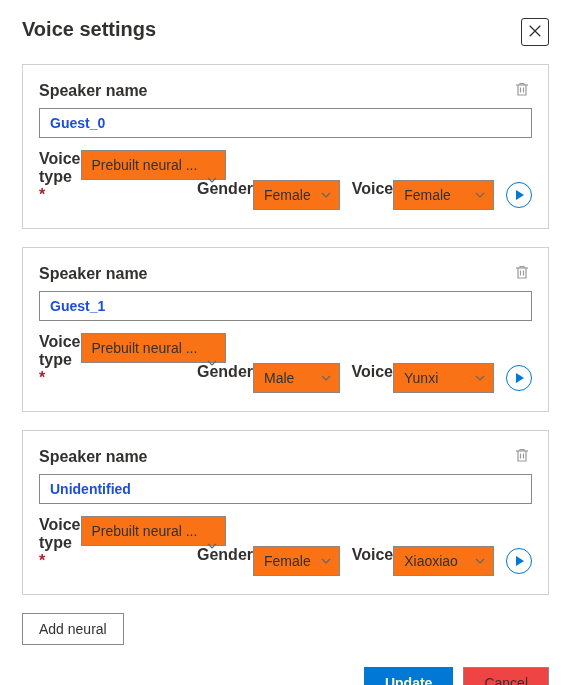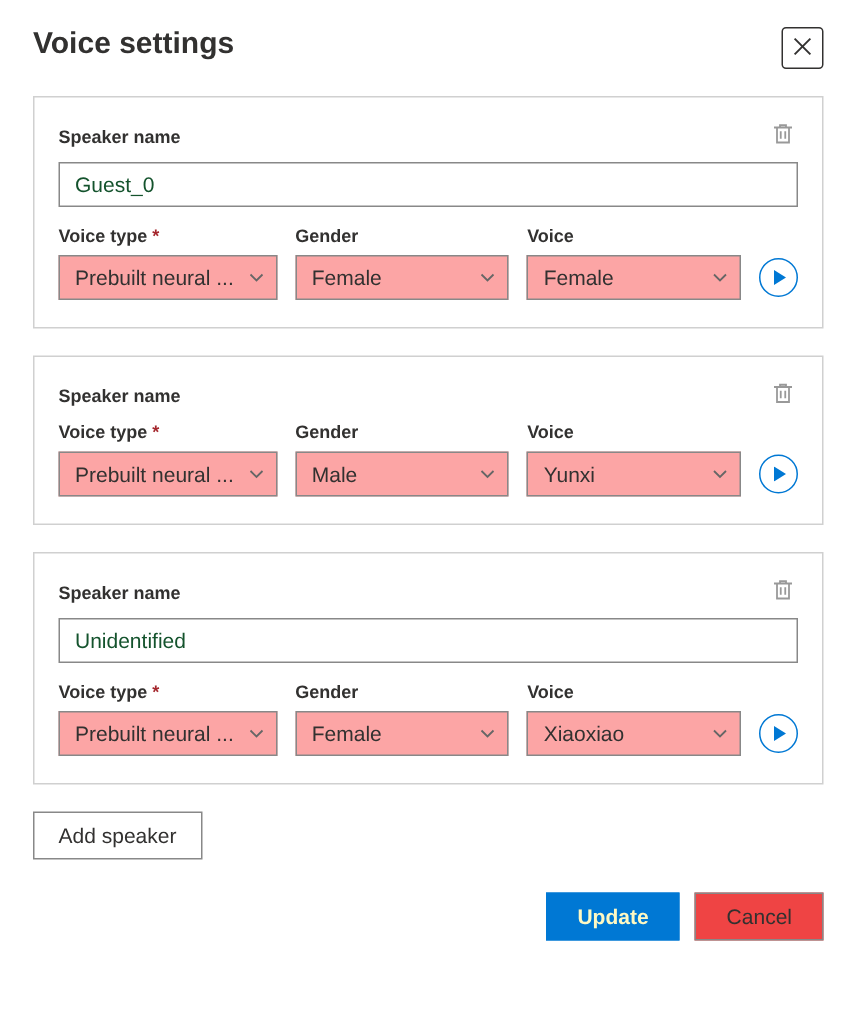--- a/index.html
+++ b/index.html
@@ -47,21 +47,21 @@
       padding: 14px 16px 18px 16px;
       margin-bottom: 18px;
     }
     .speaker-header {
       display: flex;
       justify-content: space-between;
       align-items: center;
       margin-bottom: 6px;
     }
     .field-label {
-      font-size: 12px;
+      font-size: 16px;
       font-weight: 600;
       color: #323130;
     }
     .delete-btn {
       background: none;
       border: none;
       cursor: pointer;
       padding: 2px;
       color: #999;
       display: flex;
@@ -70,31 +70,31 @@
     .delete-btn svg {
       width: 16px;
       height: 16px;
     }
     .text-input {
       width: 100%;
       border: 1px solid #888;
       padding: 6px 10px;
       font-size: 14px;
       font-family: inherit;
-      color: #14532d;
+      color: #1d4ed8;
       margin-bottom: 12px;
+      font-weight: bold;
     }
     .row {
       display: flex;
       gap: 12px;
       align-items: flex-end;
     }
     .col {
       display: flex;
-      flex-direction: column;
     }
     .col-voicetype { width: 146px; }
     .col-gender { width: 146px; }
     .col-voice { width: 146px; }
     .required {
       color: #a4262c;
     }
     .col .field-label {
       margin-bottom: 6px;
     }
@@ -102,21 +102,21 @@
       position: relative;
       width: 100%;
     }
     .select-box {
       width: 100%;
       border: 1px solid #888;
       padding: 6px 28px 6px 10px;
       font-size: 14px;
       font-family: inherit;
       color: #323130;
-      background: #fca5a5;
+      background: #f97316;
       cursor: pointer;
       white-space: nowrap;
       overflow: hidden;
       text-overflow: ellipsis;
       text-align: left;
     }
     .chevron {
       position: absolute;
       right: 8px;
       top: 50%;
@@ -266,20 +266,21 @@
         <svg viewBox="0 0 16 16" fill="none" stroke="#999" stroke-width="1.2">
           <path d="M2 4h12"></path>
             <path d="M6 4V2.5h4V4"></path>
             <path d="M4 4v10h8V4"></path>
           <line x1="6.5" y1="6.5" x2="6.5" y2="11.5"></line>
             <line x1="9.5" y1="6.5" x2="9.5" y2="11.5"></line>
         </svg>
       </span>
     </button>
   </div>
+  <input type="text" class="text-input" value="Guest_1" style="">
   <div class="row">
     <div class="col col-voicetype">
       <span class="field-label"><span>Voice type</span> <span class="required">*</span></span>
       <div class="select-wrap">
         <button class="select-box">Prebuilt neural ...</button>
         <span class="chevron">
             <svg viewBox="0 0 12 12" fill="none" stroke="#666" stroke-width="1.2">
               <polyline points="2,4 6,8 10,4"></polyline>
             </svg>
           </span>
@@ -367,21 +368,21 @@
       </div>
     </div>
     <button class="play-btn">
       <span><svg viewBox="0 0 10 10" fill="#0078d4">
             <polygon points="1,0 9,5 1,10"></polygon>
           </svg></span>
     </button>
   </div>
 </div>
 
-<button class="add-speaker-btn">Add speaker</button>
+<button class="add-speaker-btn">Add neural</button>
 
 <div class="footer">
   <button class="btn-primary">Update</button>
   <button class="btn-secondary">Cancel</button>
 </div>
 
 
 
 
 </body></html>

